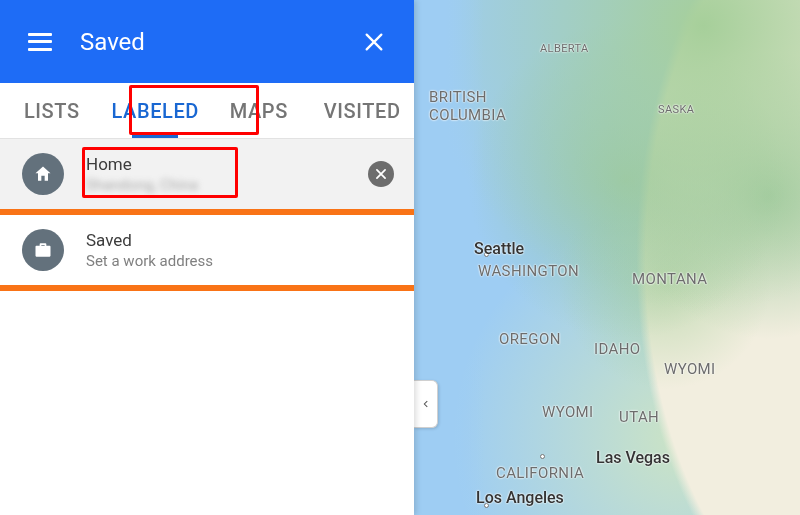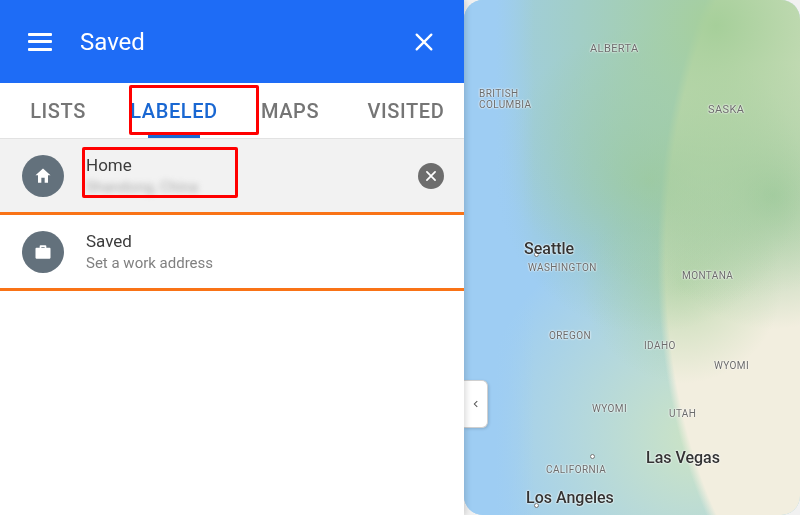--- a/index.html
+++ b/index.html
@@ -3,21 +3,21 @@
 <meta charset="utf-8">
 <style>
   * { box-sizing: border-box; margin: 0; padding: 0; }
   body {
     font-family: Roboto, "Helvetica Neue", Arial, sans-serif;
     width: 800px; height: 515px; overflow: hidden;
     display: flex;
     background: #f1f1f1;
   }
   .panel {
-    width: 464px; height: 515px; background: #ffffff;
+    width: 414px; height: 515px; background: #ffffff;
     display: flex; flex-direction: column;
     position: relative;
     box-shadow: 2px 0 6px rgba(0,0,0,0.15);
     z-index: 2;
   }
   .header {
     background: #1e6cf6; height: 83px;
     display: flex; align-items: center;
     padding: 0 20px 0 26px;
     color: #ffffff;
@@ -52,42 +52,42 @@
   .tab-hl {
     position: absolute; border: 3px solid #ff0000; border-radius: 2px;
     pointer-events: none;
   }
   .tab-hl.a { left: 129px; top: 85px; width: 130px; height: 50px; }
   .tab-hl.b { left: 82px; top: 147px; width: 156px; height: 51px; }
 
   .list { flex:1; overflow:auto; }
   .item {
     display:flex; align-items:center; height: 76px;
-    padding: 0 20px 0 22px; border-bottom: 3px solid #f97316;
+    padding: 0 20px 0 22px; border-bottom: 6px solid #f97316;
   }
   .item.set { background: #f2f2f2; }
   .circle {
     width: 42px; height: 42px; border-radius: 50%;
     background: #63717c; display:flex; align-items:center; justify-content:center;
     color: #ffffff; flex-shrink: 0;
   }
   .circle svg { width: 20px; height: 20px; }
   .texts { margin-left: 22px; flex:1; display:flex; flex-direction:column; justify-content:center; }
   .label { font-size: 17px; color: #3c3c3c; font-weight: 400; line-height: 1.25; }
   .sub { font-size: 15px; color: #808080; margin-top: 1px; }
   .sub.blur { filter: blur(3px); opacity: 0.65; }
   .clear-btn {
     width: 26px; height: 26px; border-radius: 50%; background: #6d6d6d;
     display:flex; align-items:center; justify-content:center; cursor:pointer;
   }
   .clear-btn svg { width: 14px; height: 14px; }
 
   
   .map {
-    flex:1; position:relative; overflow:hidden;border-radius:19px;
+    flex:1; position:relative; overflow:hidden;
   }
   .ocean { position:absolute; inset:0; background:#9ecdf3; }
   .land {
     position:absolute; inset:0;
     background:
       radial-gradient(ellipse 120% 150% at 120% 50%, #f2eedf 50%, rgba(242,238,223,0) 52%),
       radial-gradient(circle at 70% 85%, rgba(209,230,191,0.9) 0, rgba(209,230,191,0) 45%);
   }
   .forest {
     position:absolute; inset:0;
@@ -99,21 +99,21 @@
   }
   .coast {
     position:absolute; left:0; top:0; bottom:0; width:70px;
     background: linear-gradient(90deg,#9ecdf3 0,#9ecdf3 45%, rgba(158,205,243,0) 100%);
   }
   .mlabel {
     position:absolute; font-size: 11px; color:#6c6c6c;
     letter-spacing: 0.4px; white-space: nowrap;
     text-shadow: 0 0 2px #fff, 0 0 2px #fff;
   }
-  .mlabel.small { font-size: 10px; }
+  .mlabel.small { font-size: 15px; }
   .city-dot {
     position:absolute; width:5px; height:5px; border-radius:50%;
     background:#fff; border:1px solid #777;
   }
   .city { position:absolute; font-size: 16px; color:#333; font-weight: 500;
           text-shadow: 0 0 2px #fff, 0 0 2px #fff; white-space:nowrap; }
   .collapse-tab {
     position:absolute; left:0; top: 380px; width: 24px; height: 48px;
     background:#ffffff; border: 1px solid #d0d0d0; border-left: none;
     border-radius: 0 6px 6px 0; display:flex; align-items:center; justify-content:center;

